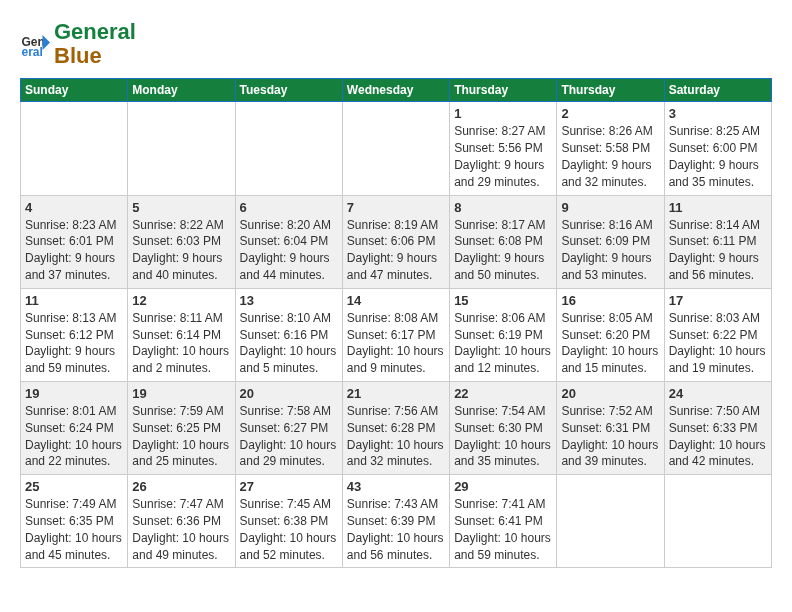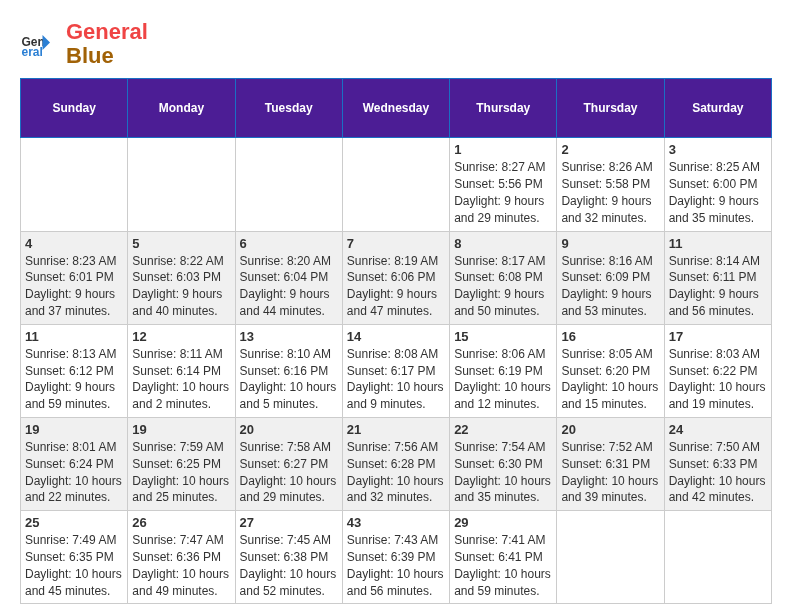--- a/index.html
+++ b/index.html
@@ -12,29 +12,29 @@
     }
     .header-area {
       display: flex;
       justify-content: space-between;
       align-items: flex-start;
       margin-bottom: 10px;
     }
     .logo {
       display: flex;
       align-items: center;
-      gap: 16px;
+      gap: 4px;
     }
     .logo-text {
       font-size: 22px;
       font-weight: bold;
       color: #333;
       line-height: 1.1;
     }
-    .logo-text span { color: #ef4444; }
+    .logo-text span { color: #15803d; }
     .logo-icon {
       width: 30px;
       height: 30px;
     }
     .title-area {
       text-align: right;
     }
     .main-title {
       font-size: 36px;
       font-weight: bold;
@@ -43,24 +43,24 @@
     .subtitle {
       font-size: 16px;
       color: #555;
     }
     .calendar {
       width: 100%;
       border-collapse: collapse;
       font-size: 11px;
     }
     .calendar thead th {
-      background-color: #4c1d95;
+      background-color: #15803d;
       color: #fff;
-      padding: 22px 4px;
-      text-align: center;
+      padding: 4px 4px;
+      text-align: left;
       font-size: 12px;
       border: 1px solid #1a6fc4;
     }
     .calendar tbody td {
       border: 1px solid #ccc;
       vertical-align: top;
       padding: 4px;
       width: calc(100% / 7);
       min-height: 80px;
       height: 90px;

